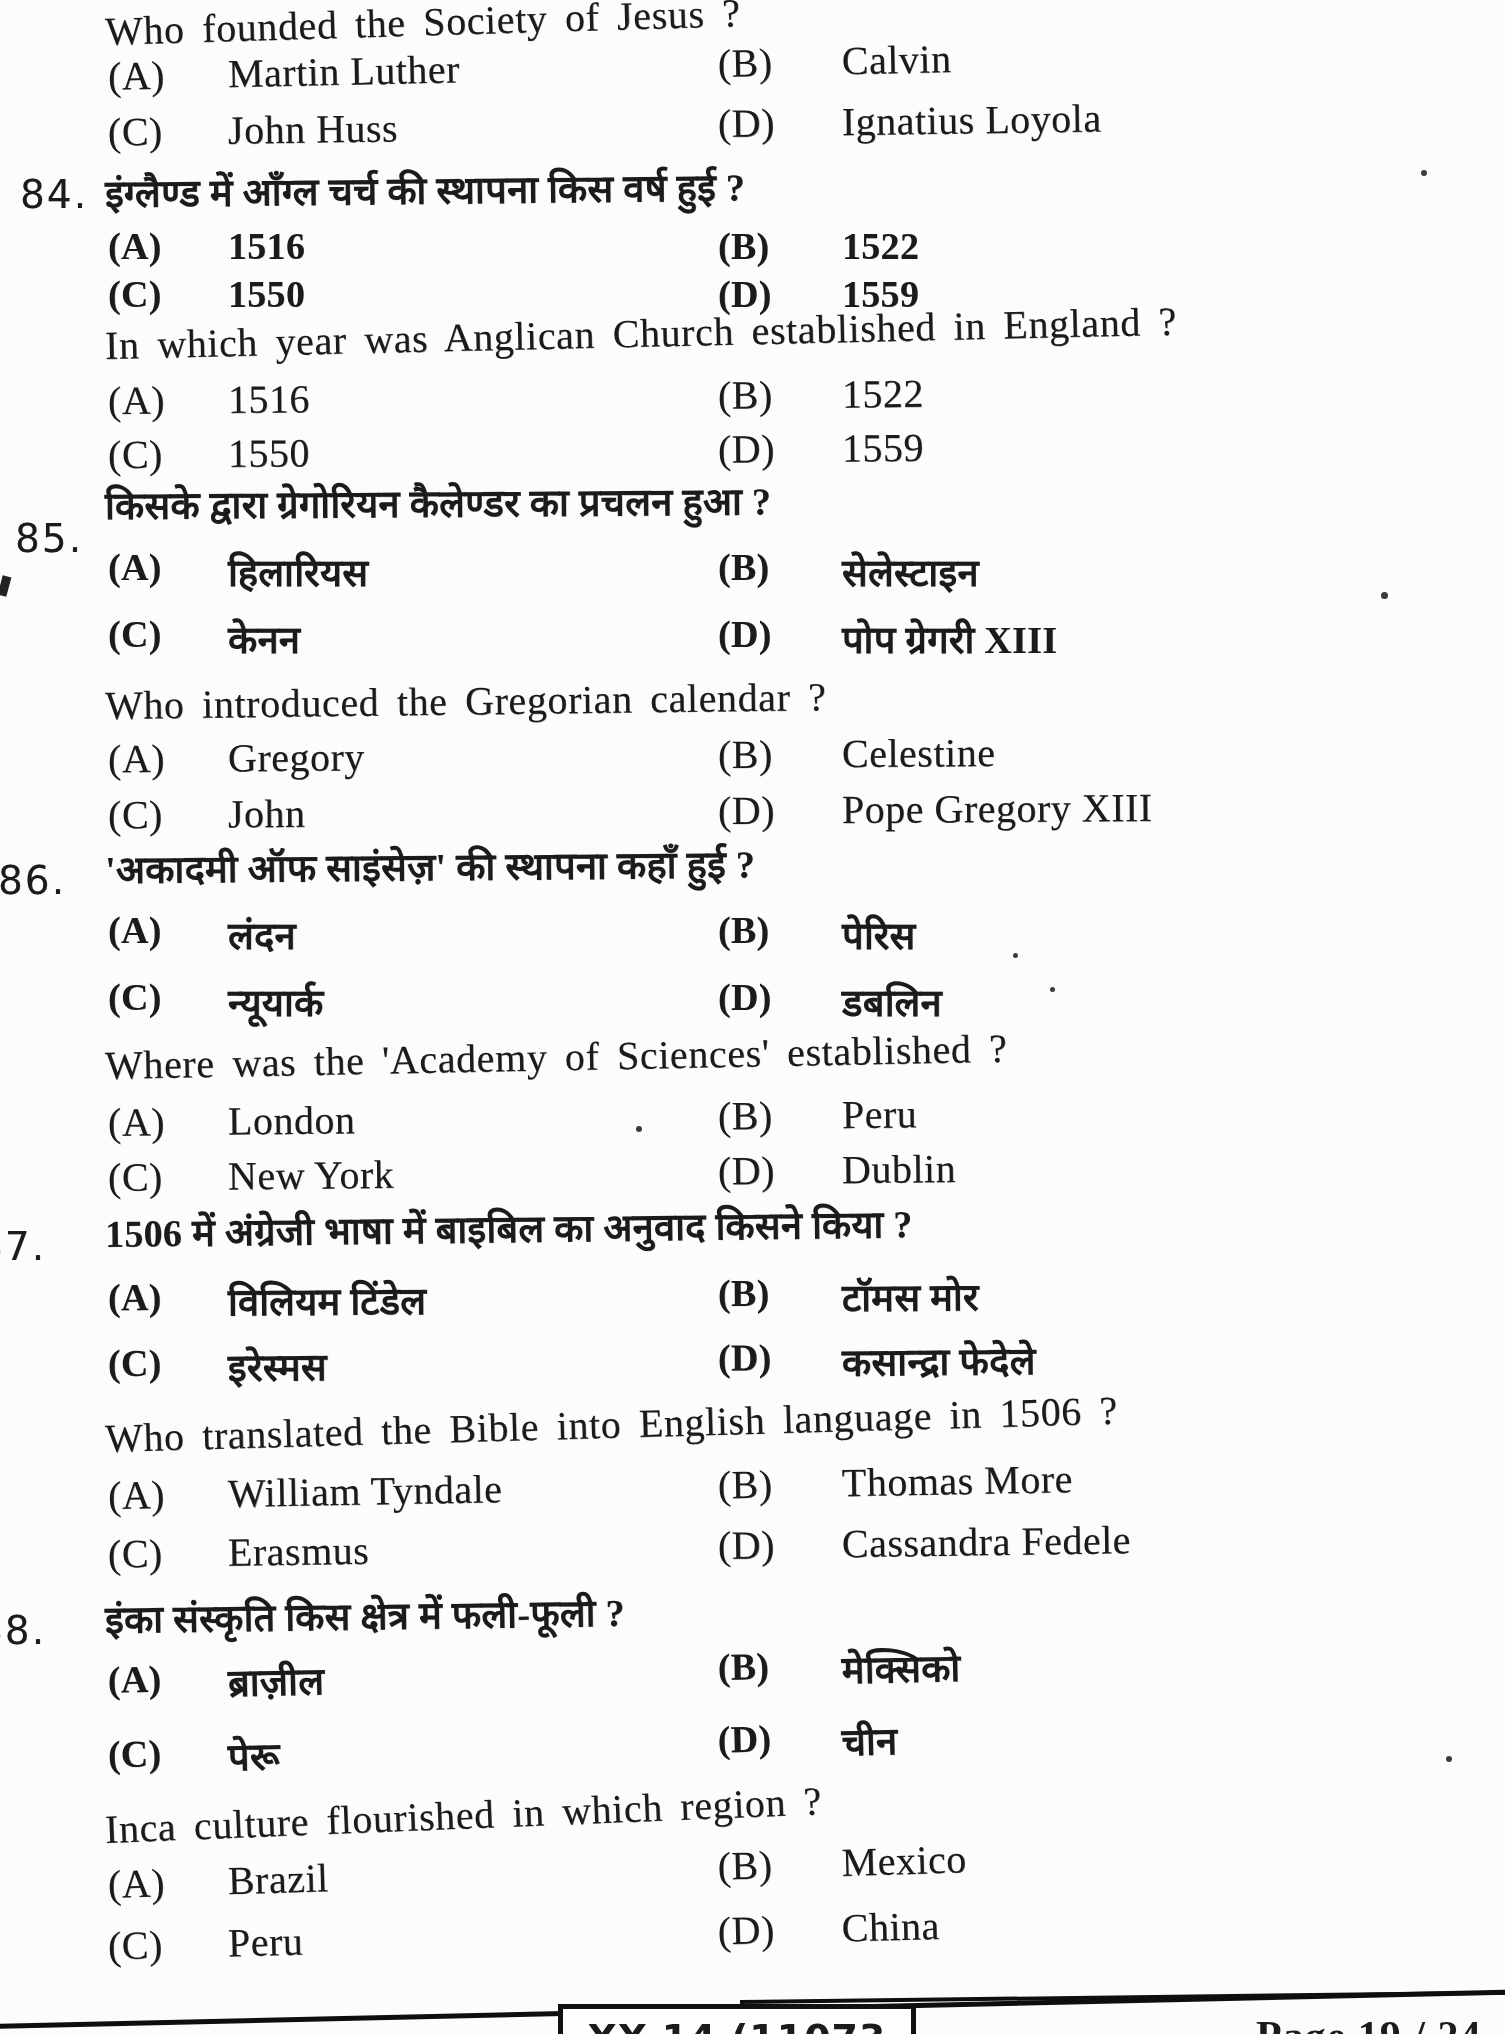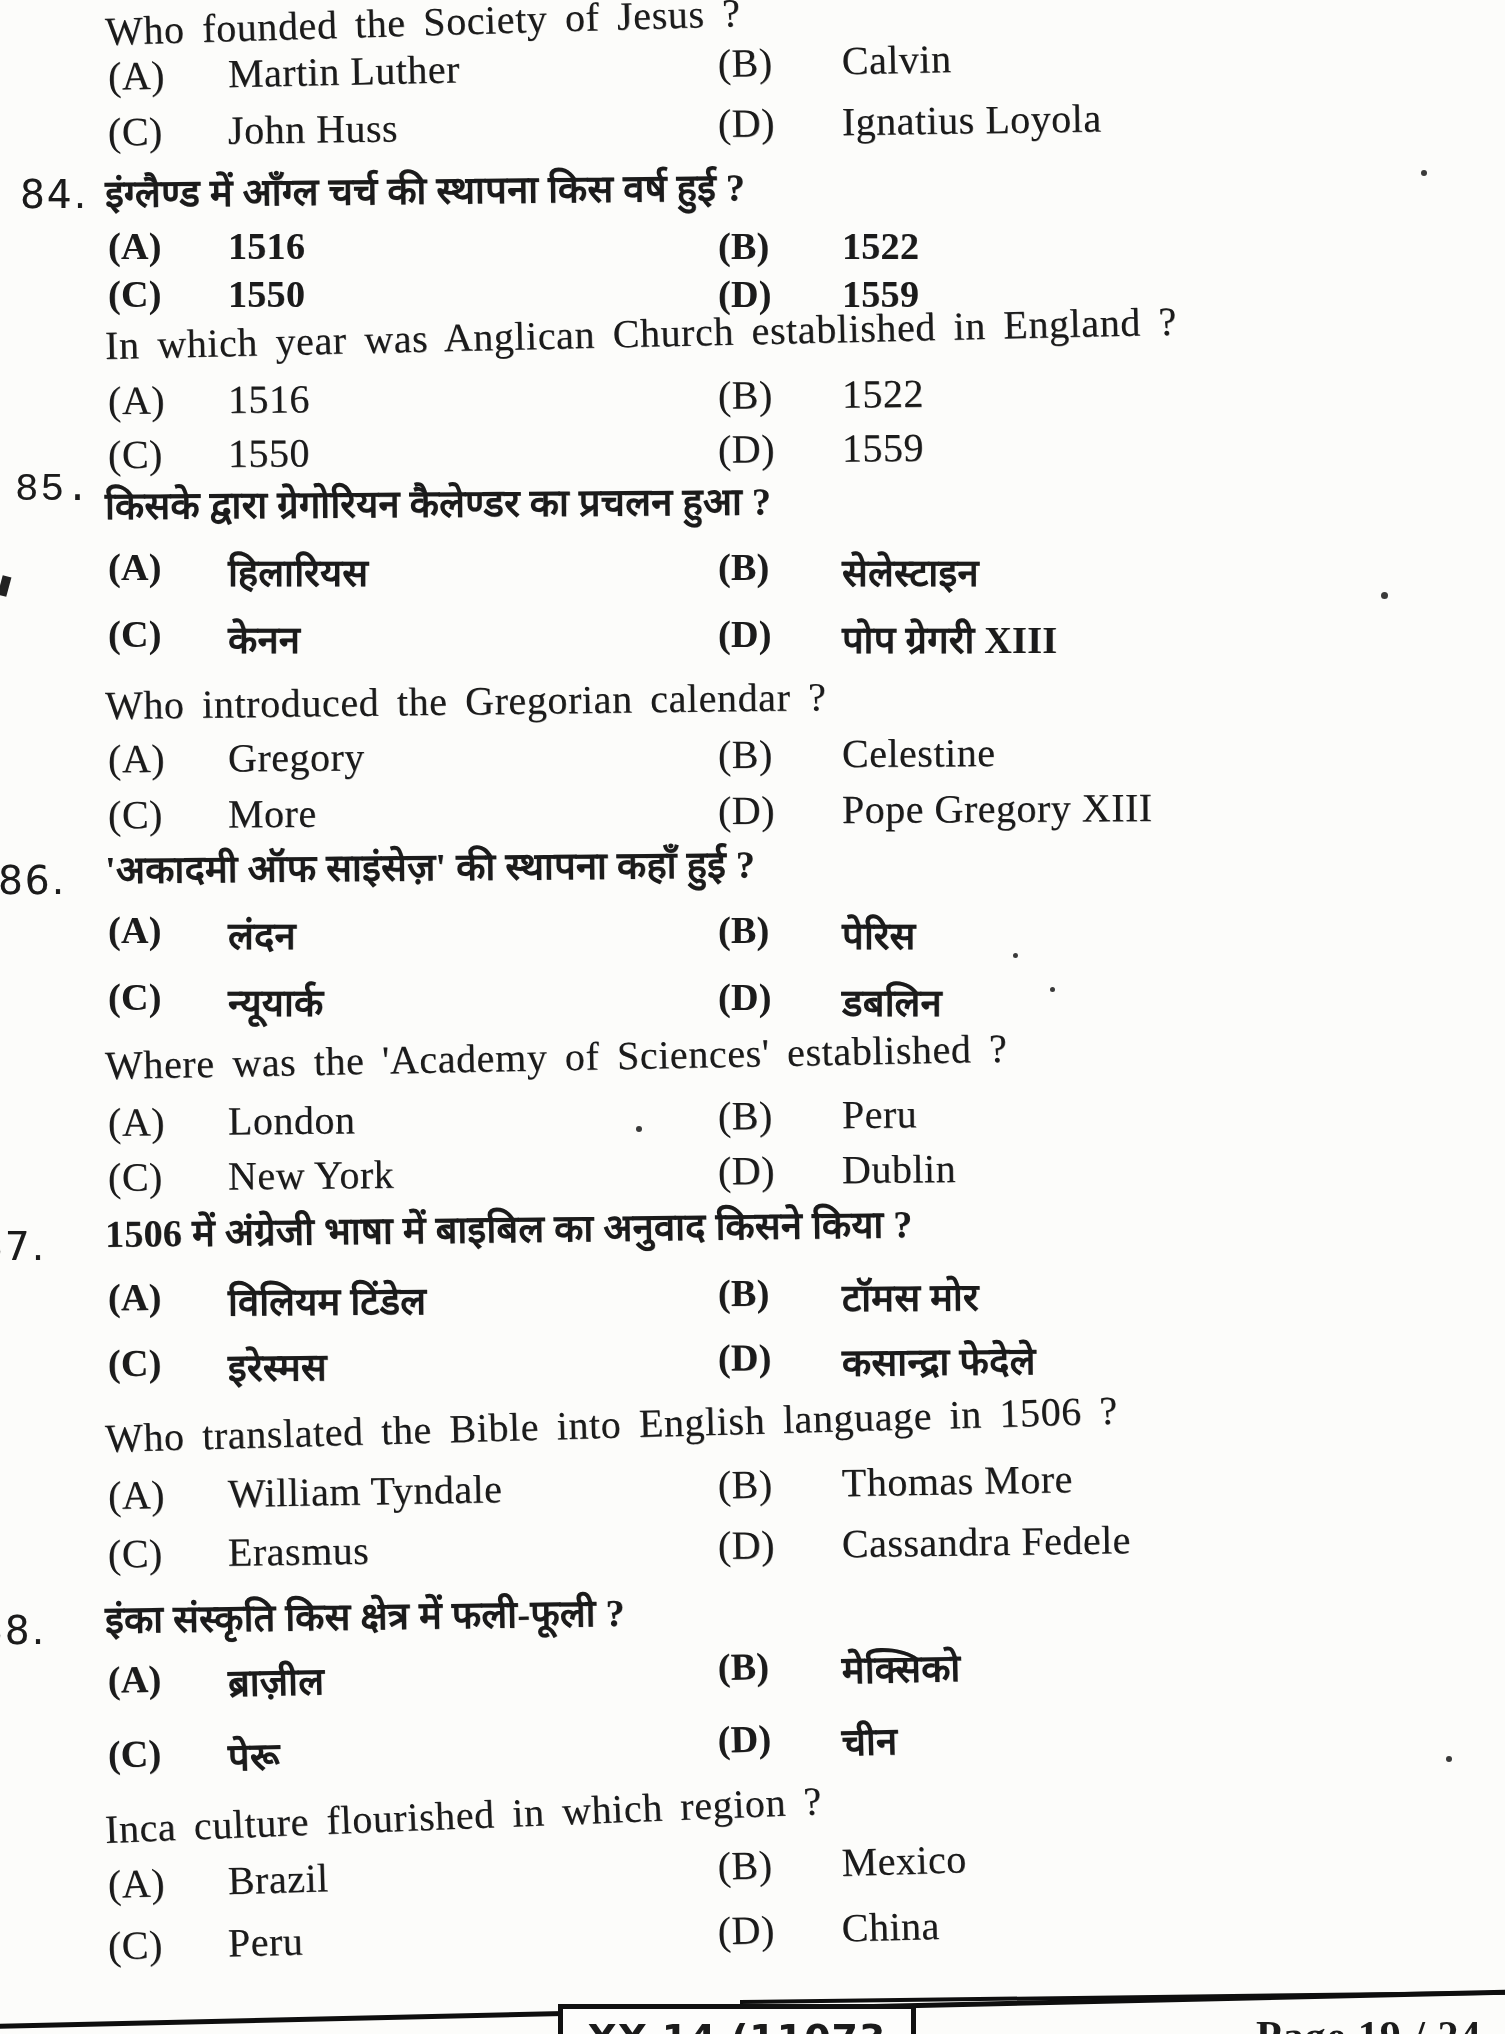--- a/index.html
+++ b/index.html
@@ -136,21 +136,21 @@
     <span class="lb">(B)</span>
     <span class="tb">1522</span>
   </div>
   <div class="orow en" style="top:432px; transform:rotate(-0.5deg);">
     <span class="la">(C)</span>
     <span class="ta">1550</span>
     <span class="lb">(D)</span>
     <span class="tb">1559</span>
   </div>
 
-  <div class="num" style="top:468px; left:15px;font-family:Liberation Mono, monospace;">85.</div>
+  <div class="num" style="top:516px; left:15px;">85.</div>
   <div class="q hi" style="top:478px; transform:rotate(-0.4deg);"><span>किसके द्वारा ग्रेगोरियन कैलेण्डर का प्रचलन हुआ ?</span></div>
   <div class="orow hi" style="top:545px;">
     <span class="la">(A)</span>
     <span class="ta">हिलारियस</span>
     <span class="lb">(B)</span>
     <span class="tb">सेलेस्टाइन</span>
   </div>
   <div class="orow hi" style="top:612px;">
     <span class="la">(C)</span>
     <span class="ta">केनन</span>
@@ -159,21 +159,21 @@
   </div>
   <div class="q en" style="top:682px; transform:rotate(-0.7deg);"><span>Who introduced the Gregorian calendar ?</span></div>
   <div class="orow en" style="top:736px; transform:rotate(-0.4deg);">
     <span class="la">(A)</span>
     <span class="ta">Gregory</span>
     <span class="lb">(B)</span>
     <span class="tb">Celestine</span>
   </div>
   <div class="orow en" style="top:792px; transform:rotate(-0.4deg);">
     <span class="la">(C)</span>
-    <span class="ta">More</span>
+    <span class="ta">John</span>
     <span class="lb">(D)</span>
     <span class="tb">Pope Gregory XIII</span>
   </div>
 
   <div class="num" style="top:858px; left:-2px;">86.</div>
   <div class="q hi" style="top:842px; transform:rotate(-0.5deg);"><span>'अकादमी ऑफ साइंसेज़' की स्थापना कहाँ हुई ?</span></div>
   <div class="orow hi" style="top:908px;">
     <span class="la">(A)</span>
     <span class="ta">लंदन</span>
     <span class="lb">(B)</span>

